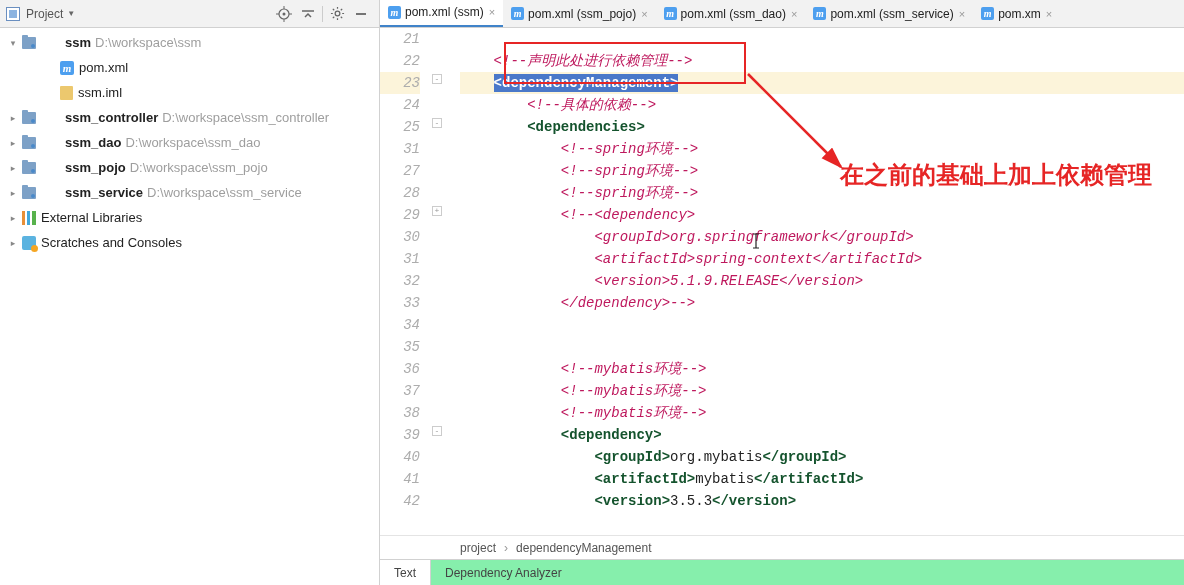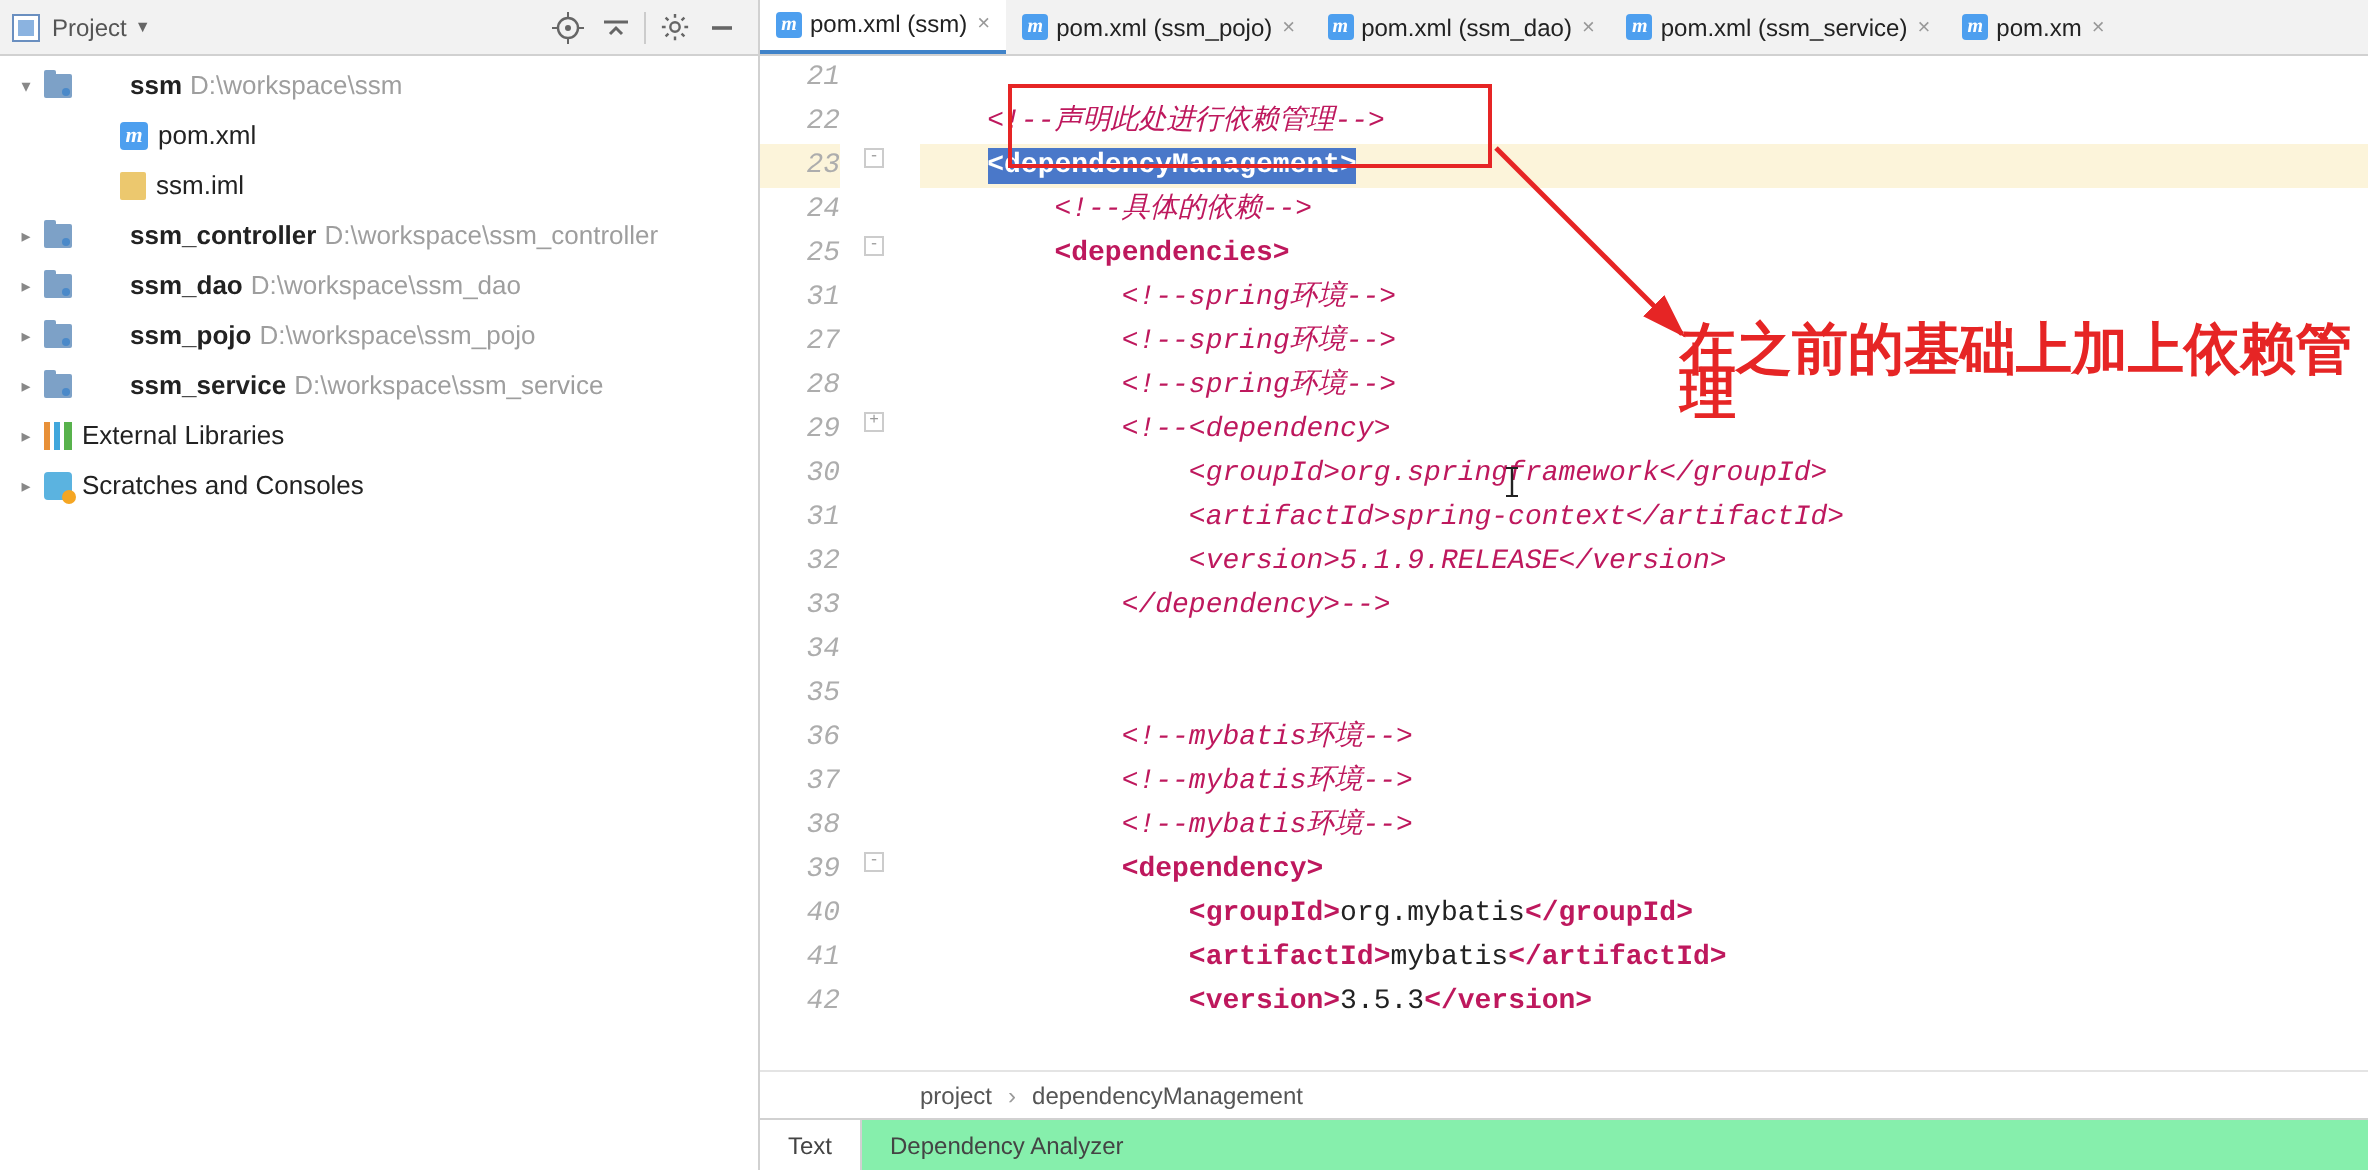--- a/index.html
+++ b/index.html
@@ -40,25 +40,25 @@
     .editor { flex: 1; display: flex; font-family: "Consolas", "Courier New", monospace; font-size: 14px; line-height: 22px; overflow: hidden; position: relative; }
     .gutter { width: 50px; text-align: right; color: #adadad; padding-right: 10px; background: #fff; user-select: none; font-style: italic; }
     .gutter-line { height: 22px; position: relative; }
     .gutter-line.hl { background: #fcf4da; }
     .fold-col { width: 30px; position: relative; }
     .fold-mark { position: absolute; left: 2px; width: 10px; height: 10px; border: 1px solid #ccc; background: #fff; font-size: 8px; text-align: center; line-height: 8px; color: #999; }
     .code { flex: 1; position: relative; white-space: pre; color: #222; }
     .code-line { height: 22px; }
     .code-line.hl { background: #fcf4da; }
     .c-comment { color: #be185d; font-style: italic; }
-    .c-tag { color: #be185d; font-weight: bold; }
+    .c-tag { color: #14532d; font-weight: bold; }
     .c-text { color: #222; }
     .selected-tag { background: #4a78c9; color: #fff; font-weight: bold; padding: 1px 0; margin-top: 24px; }
     .red-box { position: absolute; border: 2px solid #e62525; pointer-events: none; }
-    .red-text { position: absolute; color: #e62525; font-weight: bold; font-size: 28px; font-family: "Microsoft YaHei", sans-serif; }
+    .red-text { position: absolute; color: #e62525; font-weight: bold; font-size: 24px; font-family: "Microsoft YaHei", sans-serif; }
     .red-arrow { position: absolute; pointer-events: none; }
     .breadcrumb { height: 24px; border-top: 1px solid #e4e4e4; display: flex; align-items: center; padding-left: 80px; font-size: 12px; color: #555; }
     .bc-sep { margin: 0 8px; color: #999; }
     .bottom-tabs { height: 26px; border-top: 1px solid #d1d1d1; display: flex; align-items: center; background: #86efac; }
     .btab { padding: 0 14px; height: 26px; display: flex; align-items: center; cursor: pointer; font-size: 12px; color: #444; }
     .btab.active { background: #fff; border-right: 1px solid #d1d1d1; }
     .cursor-icon { position: absolute; pointer-events: none; }
   </style>
 </head>
 <body>

